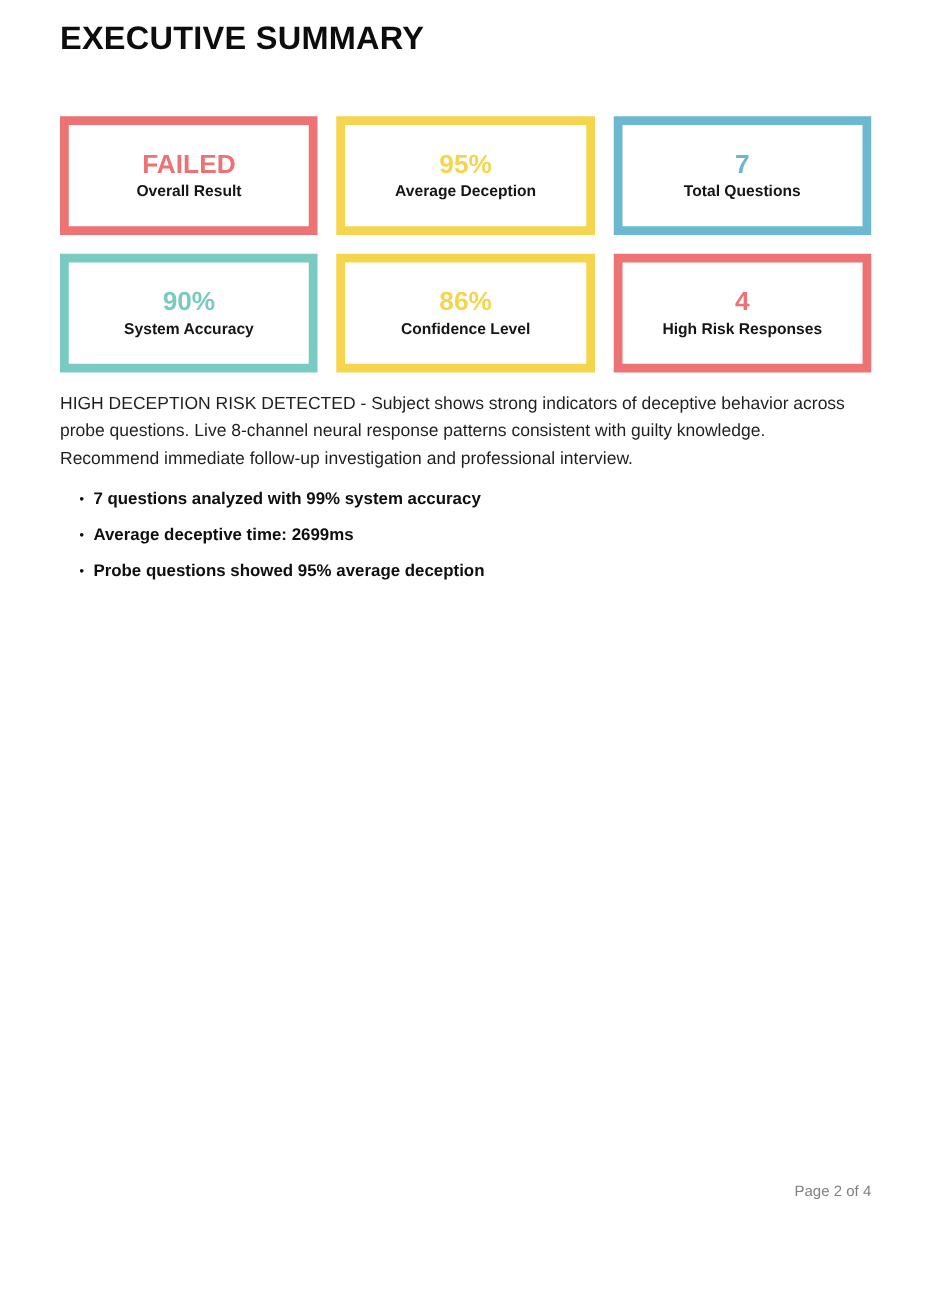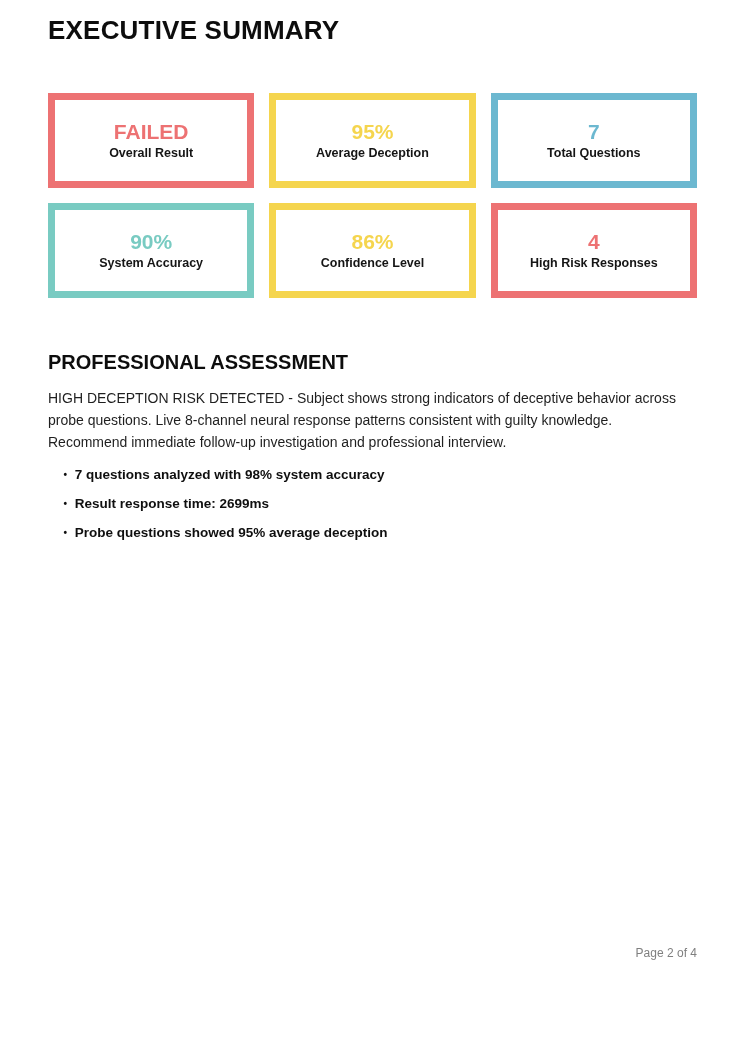--- a/index.html
+++ b/index.html
@@ -135,26 +135,25 @@
       <div class="stat-label">Confidence Level</div>
     </div>
 
     <div class="stat-card" style="--c: #ED7273;">
       <div class="stat-value">4</div>
       <div class="stat-label">High Risk Responses</div>
     </div>
 
   </div>
 
-  <h2 class="section-heading heading-assessment">PROFESSIONAL ASSESSMENT</h2>
 
   <p class="assessment-body">HIGH DECEPTION RISK DETECTED - Subject shows strong indicators of deceptive behavior across probe questions. Live 8-channel neural response patterns consistent with guilty knowledge. Recommend immediate follow-up investigation and professional interview.</p>
 
 
   <ul class="findings-list">
-    <li class="finding-item"><span class="bullet-char">•</span><span>7 questions analyzed with 98% system accuracy</span></li>
-    <li class="finding-item"><span class="bullet-char">•</span><span>Result response time: 2699ms</span></li>
+    <li class="finding-item"><span class="bullet-char">•</span><span>7 questions analyzed with 99% system accuracy</span></li>
+    <li class="finding-item"><span class="bullet-char">•</span><span>Average deceptive time: 2699ms</span></li>
     <li class="finding-item"><span class="bullet-char">•</span><span>Probe questions showed 95% average deception</span></li>
   </ul>
 
   <div class="page-footer">Page 2 of 4</div>
 
 </div>
 
 </body></html>

